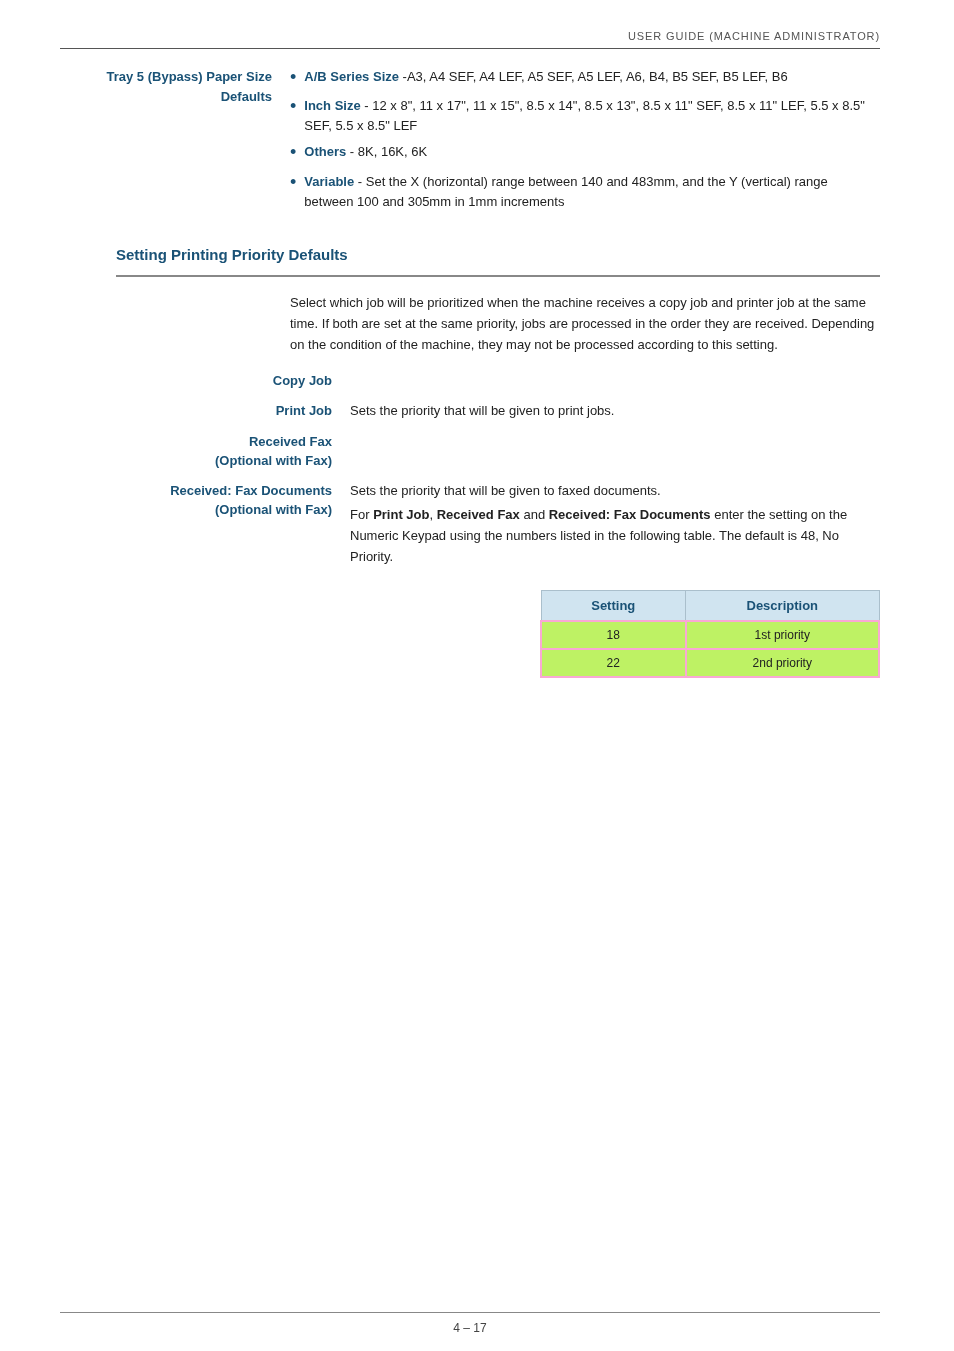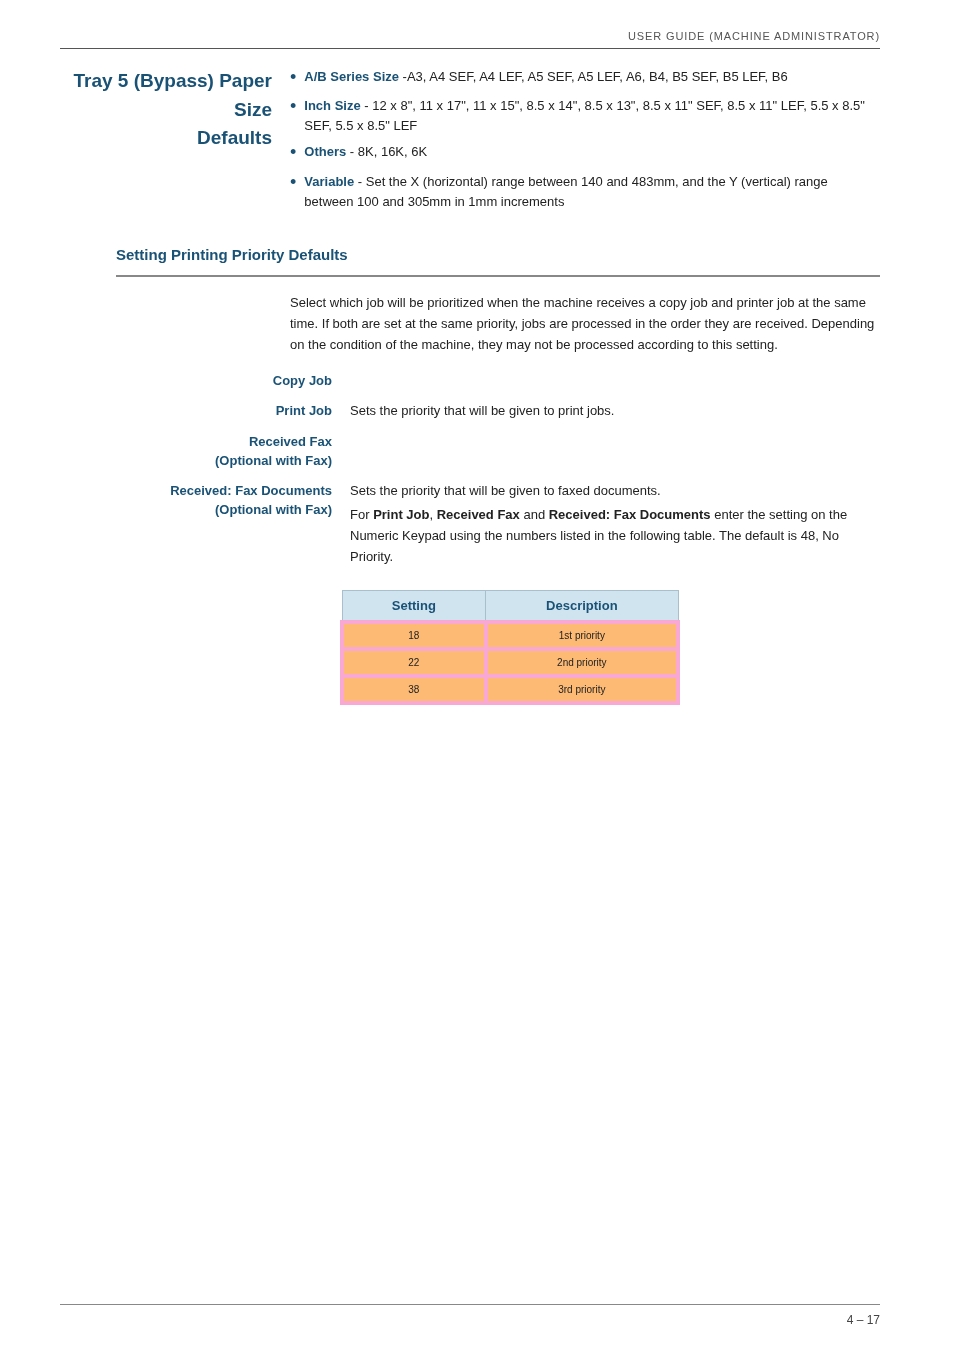--- a/index.html
+++ b/index.html
@@ -39,21 +39,21 @@
     }
     .tray-label-col {
       width: 230px;
       min-width: 230px;
       text-align: right;
       padding-right: 18px;
     }
     .tray-label {
       color: #1a5276;
       font-weight: bold;
-      font-size: 19px;
+      font-size: 13px;
       line-height: 1.5;
     }
     .tray-content-col {
       flex: 1;
     }
     .tray-intro {
       font-size: 13px;
       line-height: 1.55;
       margin-bottom: 8px;
     }
@@ -125,53 +125,53 @@
     }
     .priority-content-col {
       flex: 1;
       font-size: 13px;
       line-height: 1.6;
     }
 
     
     .priority-table-wrapper {
       display: flex;
-      justify-content: center;
+      justify-content: flex-end;
       margin-top: 22px;
       margin-left: 80px;
     }
     .priority-table {
       border-collapse: collapse;
       width: 340px;
     }
     .priority-table th {
       background: #d0e4f0;
       color: #1a5276;
       font-weight: bold;
       font-size: 13px;
       border: 1px solid #aabfcc;
       padding: 7px 18px;
       text-align: center;
     }
     .priority-table td {
-      border: 4px solid #f9a8d4;
+      border: 2px solid #f9a8d4;
       padding: 6px 18px;
       text-align: center;
-      font-size: 10px;
-      background: #fdba74;
+      font-size: 12px;
+      background: #bef264;
     }
 
     
     .footer {
       position: absolute;
-      bottom: 24px;
+      bottom: 16px;
       right: 60px;
       left: 60px;
       display: flex;
-      justify-content: flex-end;
+      justify-content: center;
       border-top: 1.5px solid #888;
       padding-top: 8px;
     }
     .footer-page {
       font-size: 12px;
       color: #444;
     }
 
     .bold { font-weight: bold; }
   </style>
@@ -274,24 +274,20 @@
       </thead>
       <tbody id="table-body">
       <tr>
             <td>18</td>
             <td>1st priority</td>
           </tr>
           <tr>
             <td>22</td>
             <td>2nd priority</td>
           </tr>
-          <tr>
-            <td>38</td>
-            <td>3rd priority</td>
-          </tr>
         </tbody>
     </table>
   </div>
 
   <div class="footer">
     <span class="footer-page">4 – 17</span>
   </div>
 
 </div>
 

